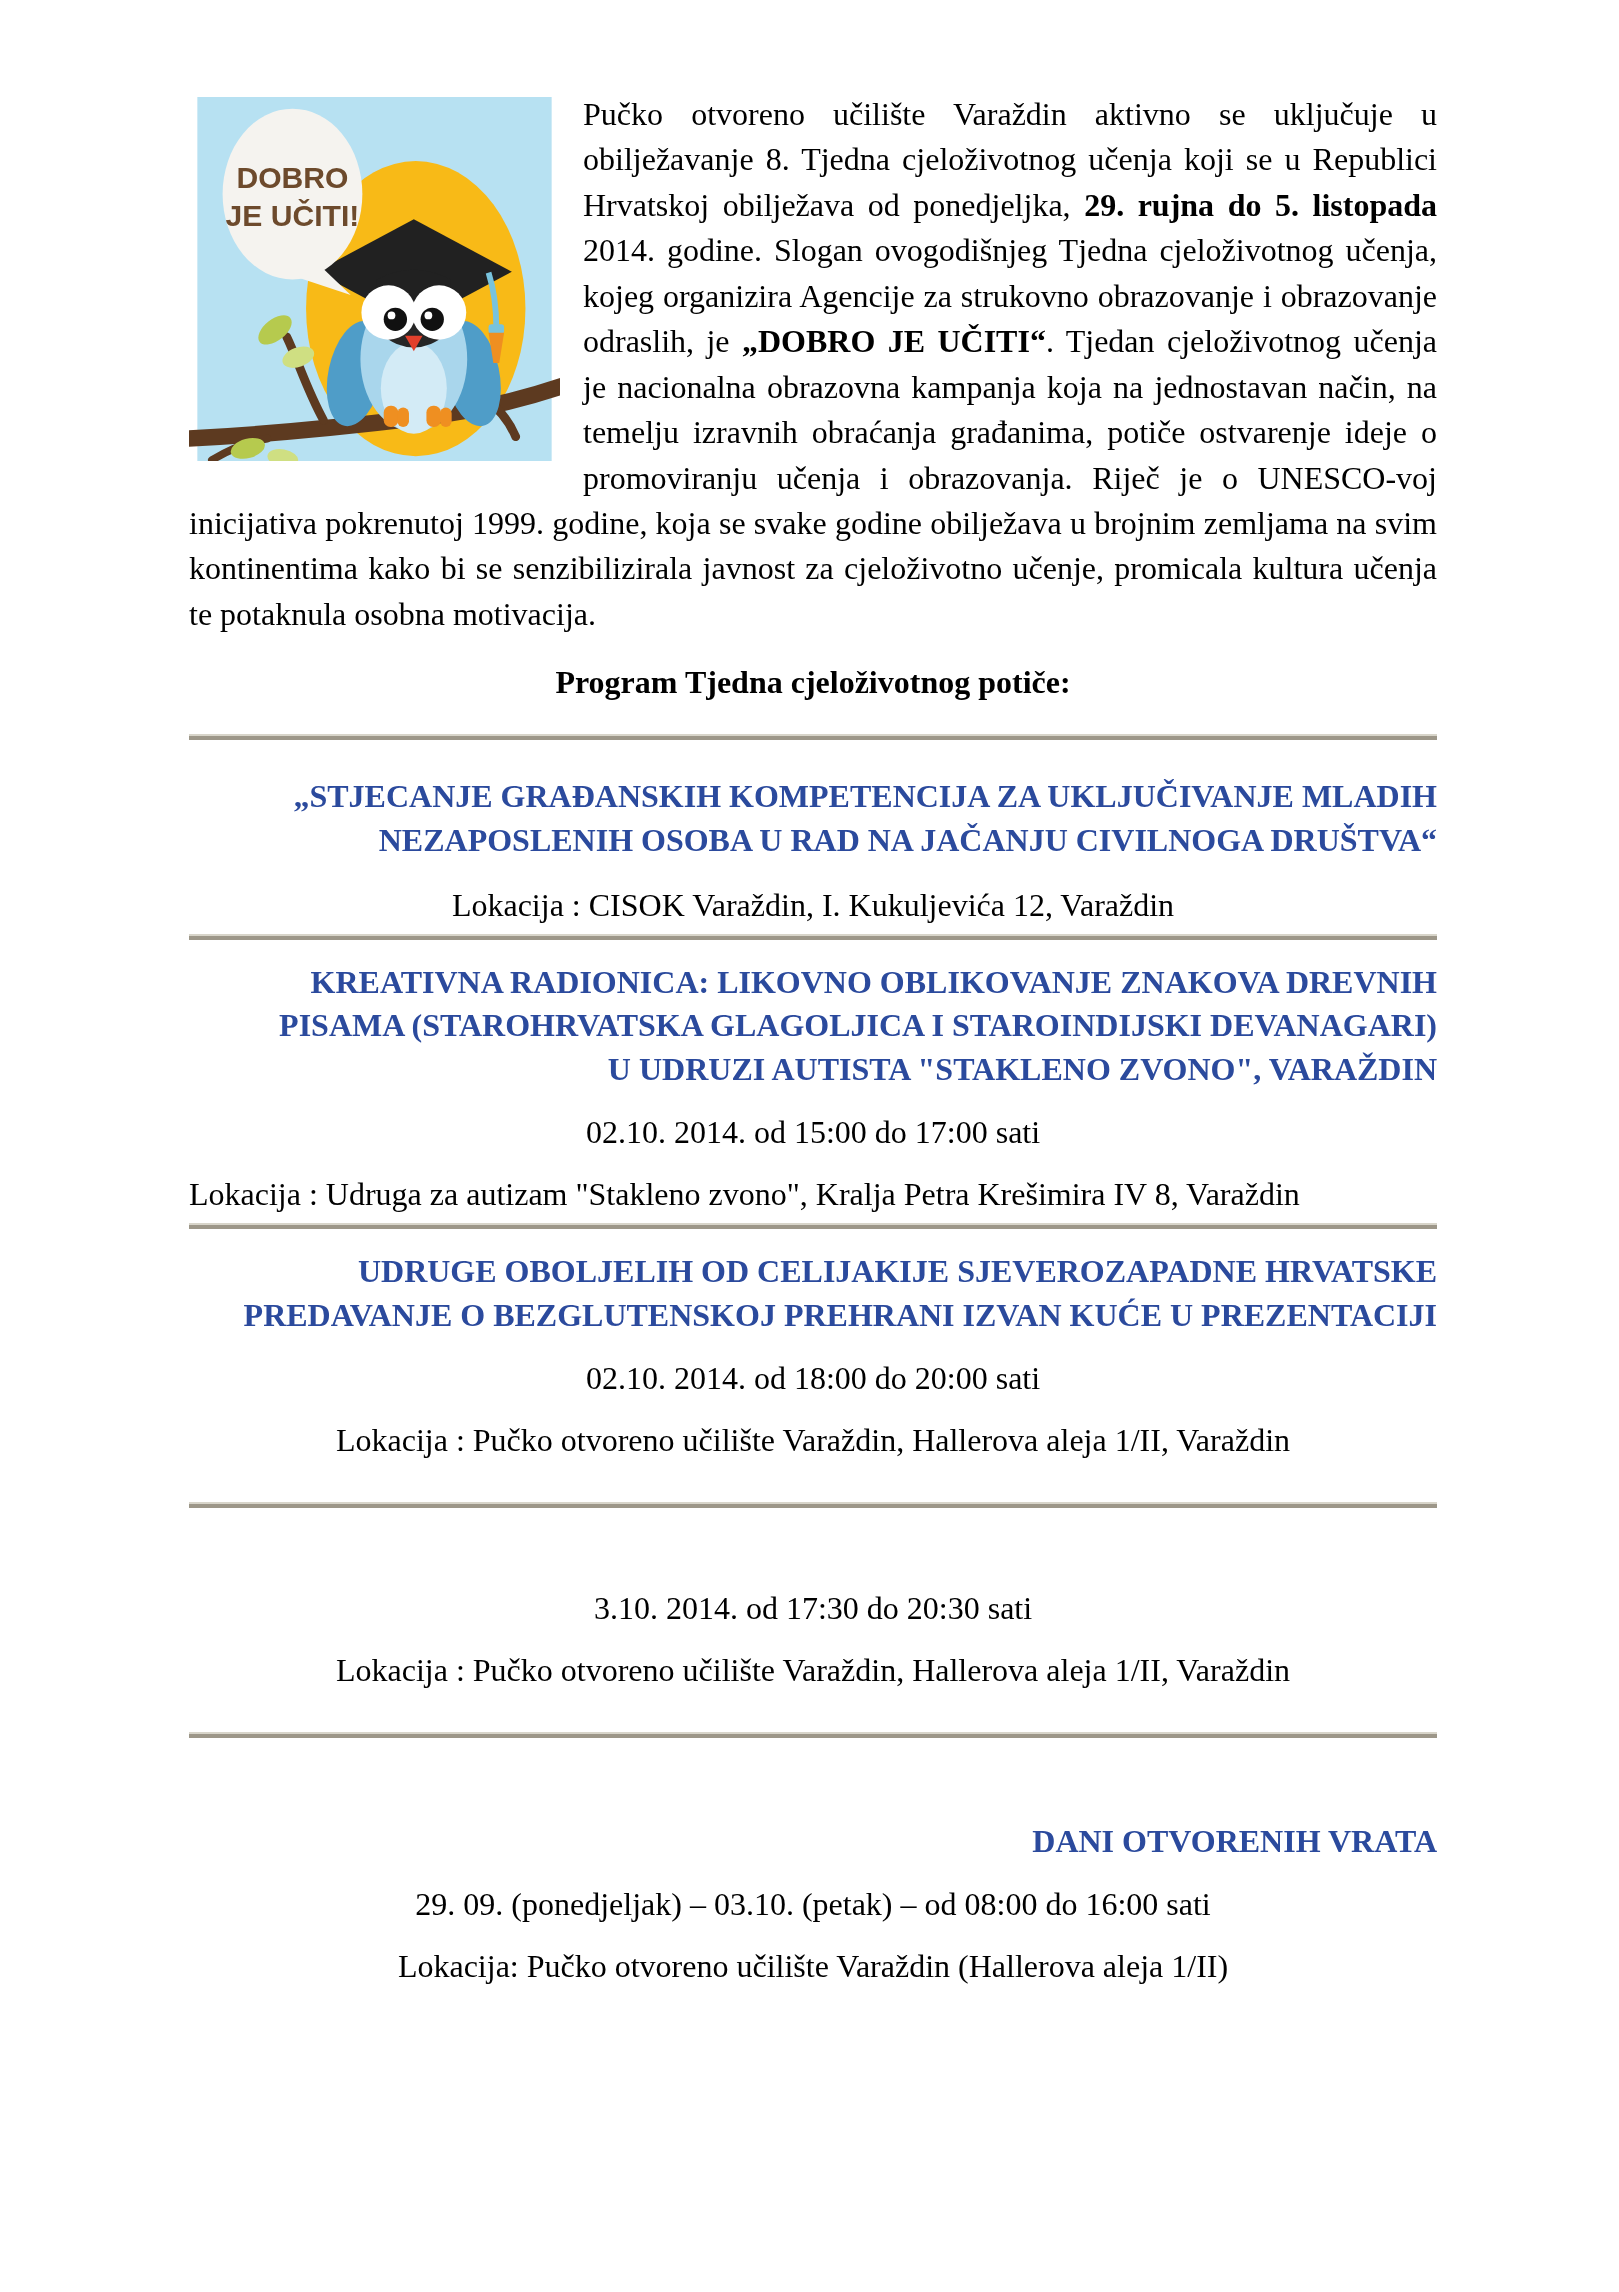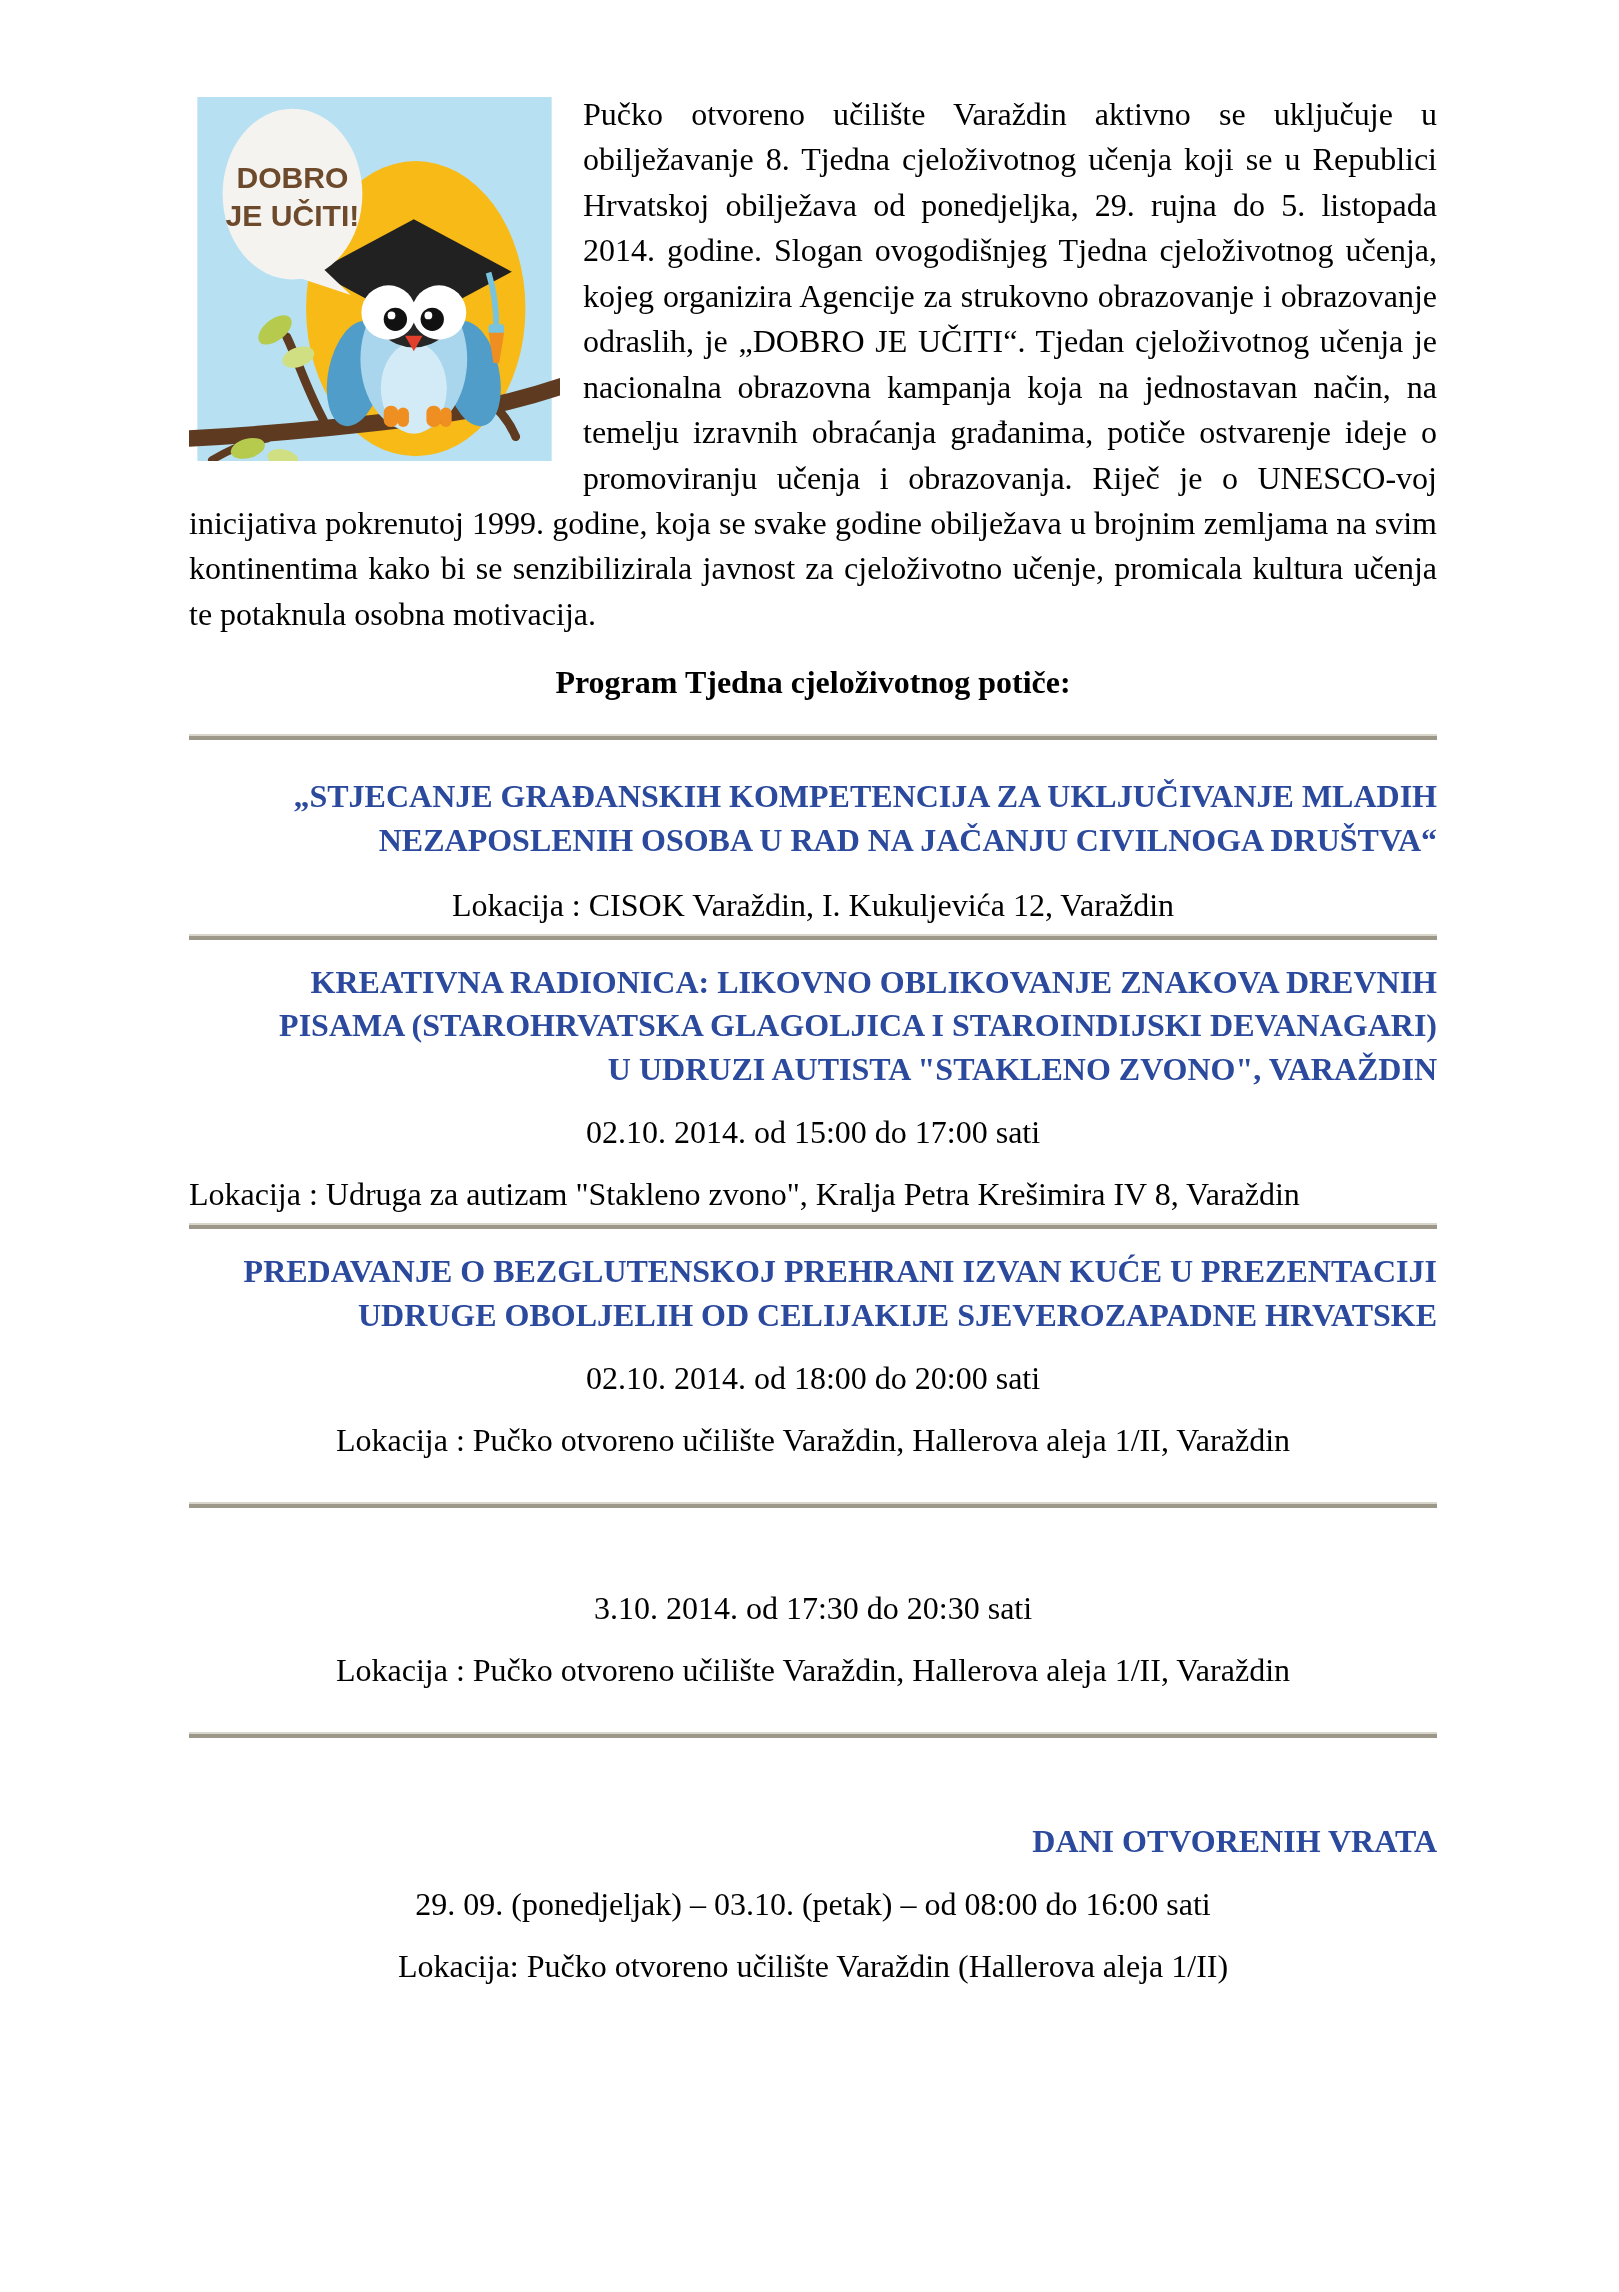--- a/index.html
+++ b/index.html
@@ -21,21 +21,21 @@
     float:left;
     width:371px; height:364px;
     margin:4.9px 23px 15.5px 0;
   }
   .owl-figure svg { display:block; width:100%; height:100%; }
   .bubble-text {
     font-family:"Liberation Sans","DejaVu Sans",sans-serif;
     font-weight:bold;
   }
   .intro-text { margin:0; text-align:justify; line-height:1.42; }
-  .b { font-weight:normal; }
+  .b { font-weight:bold; }
   .program-heading { margin:27px 0 0; text-align:center; font-weight:bold; }
   .divider {
     height:5.8px;
     background:linear-gradient(to bottom,
       var(--divider-top,#d8d5ca) 0 33%,
       var(--divider-main,#9d9789) 33% 100%);
   }
   .divider.after-program { margin:33px 0 35px; }
   .divider.tight { margin:9.7px 0 21.3px; }
   .divider.loose { margin:43px 0 82px; }
@@ -137,22 +137,22 @@
       <span class="line">U UDRUZI AUTISTA "STAKLENO ZVONO", VARAŽDIN</span>
     </div>
     <p class="event-date">02.10. 2014. od 15:00 do 17:00 sati</p>
     <p class="event-location align-left">Lokacija : Udruga za autizam "Stakleno zvono", Kralja Petra Krešimira IV 8, Varaždin</p>
   </section>
 
   <div class="divider tight"></div>
 
   <section>
     <div class="event-title">
+      <span class="line">UDRUGE OBOLJELIH OD CELIJAKIJE SJEVEROZAPADNE HRVATSKE</span>
       <span class="line">PREDAVANJE O BEZGLUTENSKOJ PREHRANI IZVAN KUĆE U PREZENTACIJI</span>
-      <span class="line">UDRUGE OBOLJELIH OD CELIJAKIJE SJEVEROZAPADNE HRVATSKE</span>
     </div>
     <p class="event-date">02.10. 2014. od 18:00 do 20:00 sati</p>
     <p class="event-location">Lokacija : Pučko otvoreno učilište Varaždin, Hallerova aleja 1/II, Varaždin</p>
   </section>
 
   <div class="divider loose"></div>
 
   <section>
     <p class="event-date">3.10. 2014. od 17:30 do 20:30 sati</p>
     <p class="event-location">Lokacija : Pučko otvoreno učilište Varaždin, Hallerova aleja 1/II, Varaždin</p>

